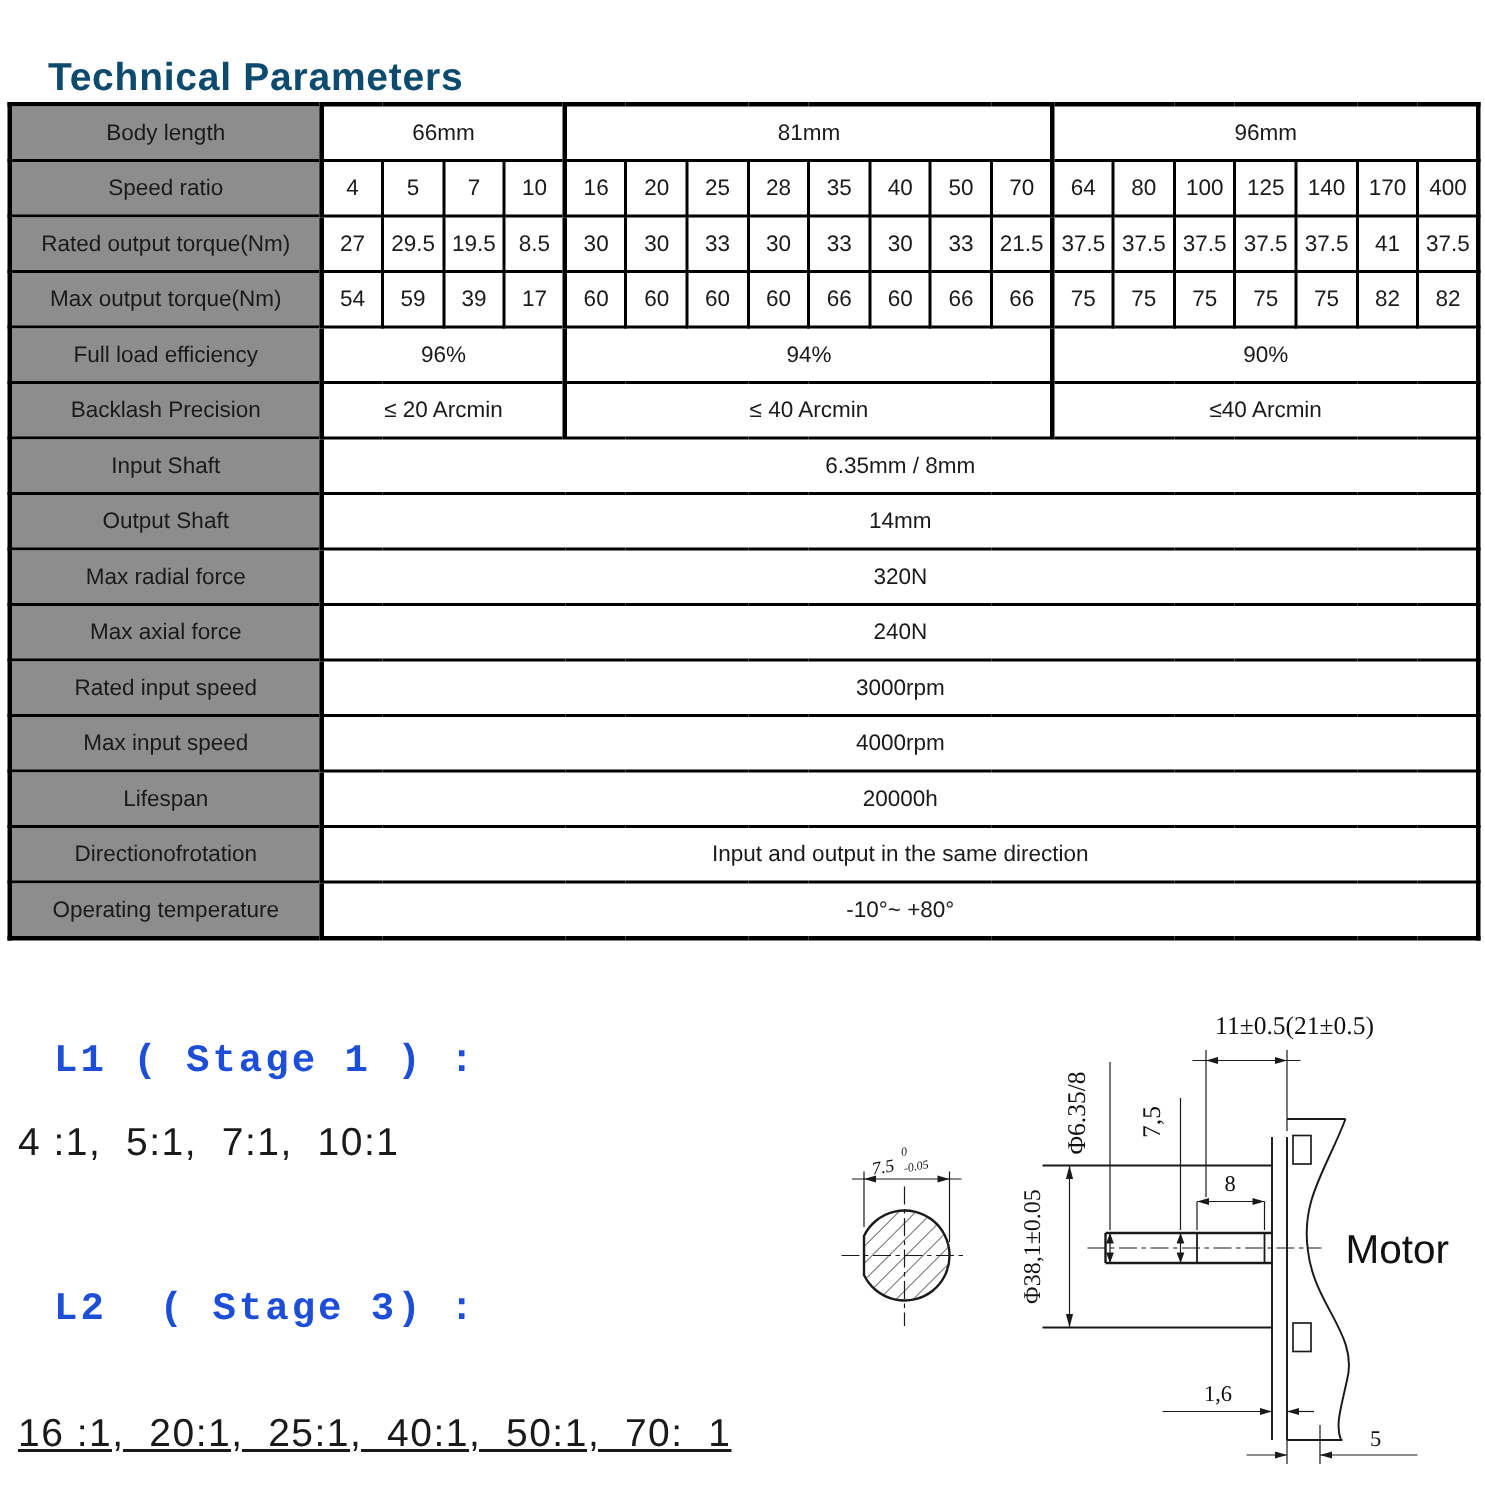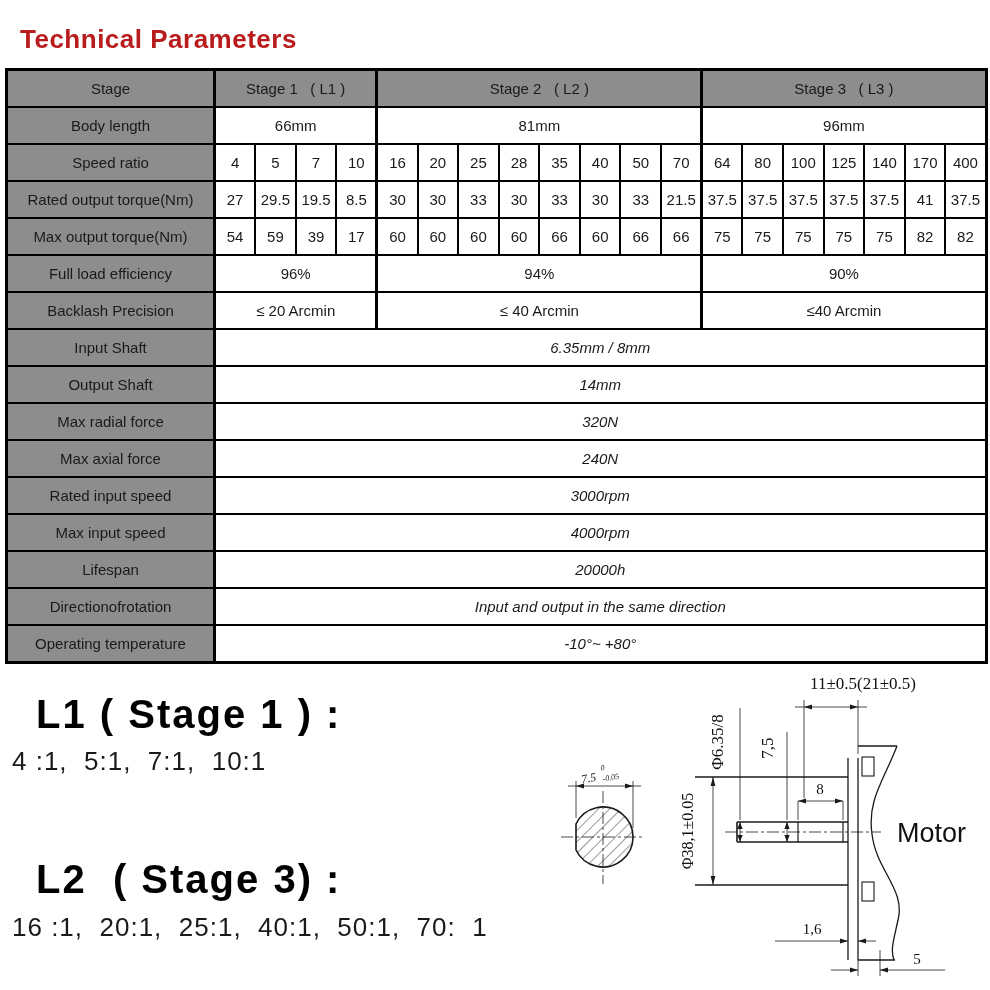--- a/index.html
+++ b/index.html
@@ -2,76 +2,70 @@
 <html><head>
 <meta charset="utf-8">
 <style>
   html,body { margin:0; padding:0; }
   body {
     width:990px; height:990px; position:relative; background:#ffffff;
     font-family:"Liberation Sans", sans-serif; color:#000;
     overflow:hidden;
   }
   .title {
-    position:absolute; left:16px; top:20px; margin:4px;
-    font-size:26px; font-weight:bold; color:#b91c1c; letter-spacing:0.5px;
+    position:absolute; left:16px; top:20px; margin:16px;
+    font-size:26px; font-weight:bold; color:#0c4a6e; letter-spacing:0.5px;
   }
   table.params {
     position:absolute; left:5px; top:68px; width:980px;
     border-collapse:collapse; table-layout:fixed;
     border:3px solid #000;
   }
   table.params th, table.params td {
     border:2px solid #000; height:35px; padding:0;
     font-size:15px; text-align:center; vertical-align:middle;
     overflow:hidden; font-weight:normal; color:#1a1a1a;
   }
   th.lbl {
     background:#8d8d8d; color:#ffffff; font-weight:bold;
     text-align:left; padding-left:7px; border-right:3px solid #000;
     font-size:15px;
   }
   th.hdr, td.hdr {
     background:#8d8d8d; color:#ffffff; font-weight:bold; white-space:pre;
   }
   .gs { border-left:3px solid #000 !important; }
-  .merged { text-align:center;font-style:italic; }
+  .merged { text-align:center; }
   .note-h {
-    position:absolute; font-weight:bold; font-size:40px;
-    letter-spacing:2px; color:#000000; white-space:pre;
+    position:absolute; font-weight:bold; font-size:26px;
+    letter-spacing:2px; color:#1d4ed8; white-space:pre;font-family:Liberation Mono, monospace;
   }
   .note-r {
     position:absolute; font-size:26px; color:#1a1a1a;
     letter-spacing:1px; white-space:pre;
   }
   .l1h { left:36px; top:692px; }
   .l1r { left:12px; top:746px; }
   .l2h { left:36px; top:857px; }
-  .l2r { left:12px; top:912px; }
+  .l2r { left:12px; top:940px;text-decoration:underline; }
   svg.drawing { position:absolute; left:545px; top:658px; }
   .dim-serif { font-family:"Liberation Serif", serif; fill:#111; }
   .dim-sans  { font-family:"Liberation Sans", sans-serif; fill:#111; }
 </style>
 </head>
 <body>
 
 <h1 class="title">Technical Parameters</h1>
 
 <table class="params">
   <colgroup>
     <col style="width:208px">
     <col span="19" style="width:40.6px">
   </colgroup>
   <tbody>
-    <tr>
-      <th class="lbl">Stage</th>
-      <th class="hdr gs" colspan="4">Stage 1   ( L1 )</th>
-      <th class="hdr gs" colspan="8">Stage 2   ( L2 )</th>
-      <th class="hdr gs" colspan="7">Stage 3   ( L3 )</th>
-    </tr>
     <tr>
       <th class="lbl">Body length</th>
       <td class="gs" colspan="4">66mm</td>
       <td class="gs" colspan="8">81mm</td>
       <td class="gs" colspan="7">96mm</td>
     </tr>
     <tr>
       <th class="lbl">Speed ratio</th>
     <td class="num gs">4</td>
         <td class="num">5</td>

